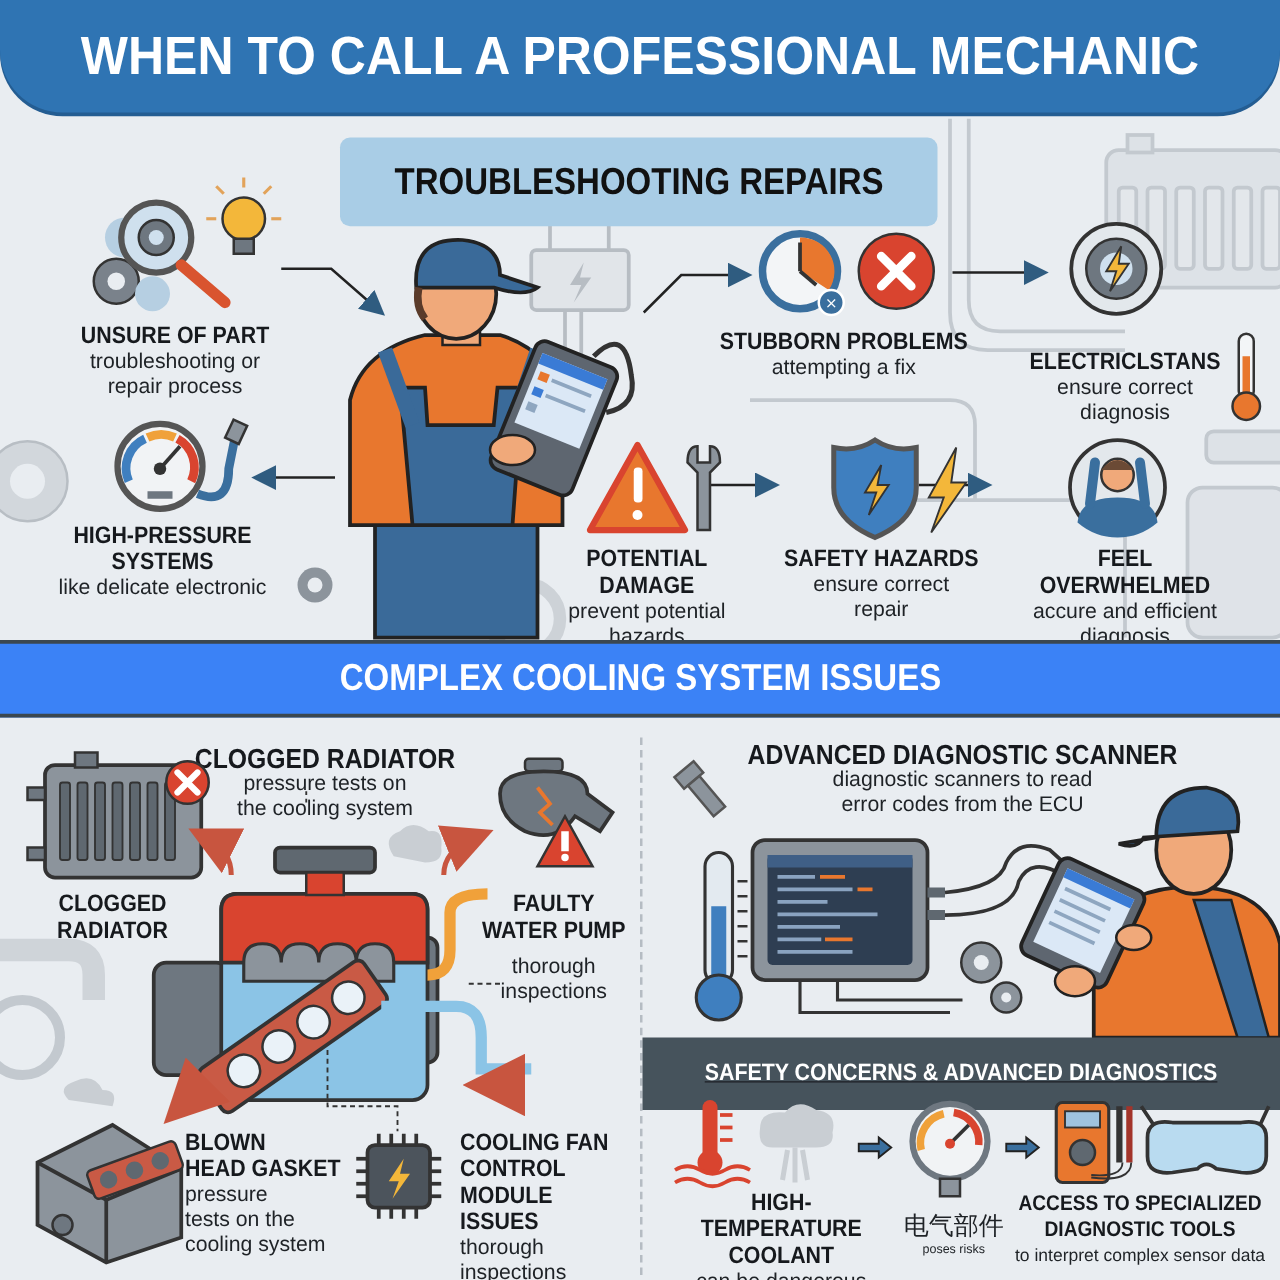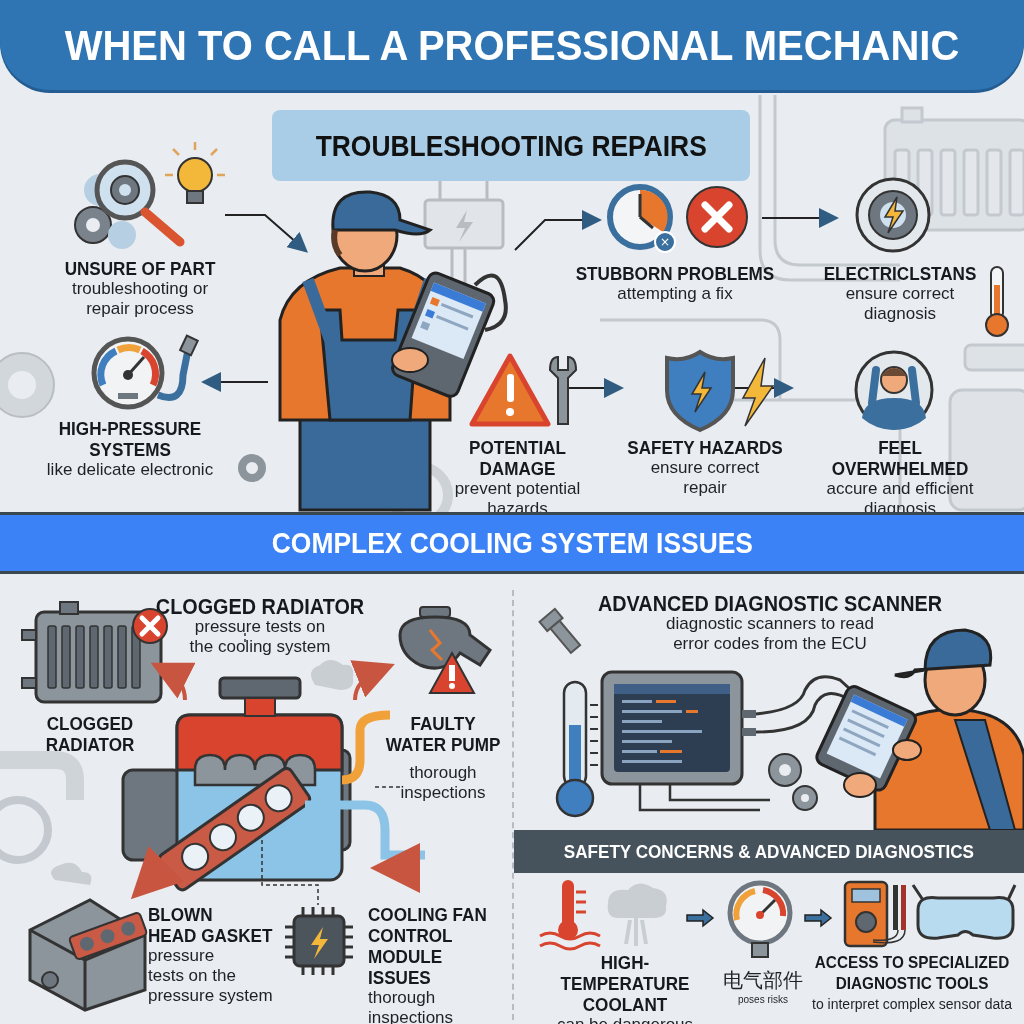--- a/index.html
+++ b/index.html
@@ -33,23 +33,23 @@
   .item-desc { font-size: 17px; color: #1e2226; text-align: center; line-height: 20px; }
   .item { text-align: center; }
   .section-bar {
     left: 0; top: 512px; width: 1024px; height: 62px;
     background: #3b82f6;
     display: flex; align-items: center; justify-content: center;
     border-top: 3px solid #3b474f; border-bottom: 3px solid #3b474f;
   }
   .section-bar span { color: #fff; font-size: 30px; font-weight: 700; transform: scaleX(0.88); display: inline-block; }
   .sub-bar {
-    left: 514px; top: 830px; width: 510px; height: 43px;
+    left: 514px; top: 830px; width: 510px; height: 58px;
     background: #46535c;
-    display: flex; align-items: center; justify-content: center;
+    display: flex; align-items: center; justify-content: center; text-decoration: underline;
   }
   .sub-bar span { color: #fff; font-size: 19px; font-weight: 700; transform: scaleX(0.9); display: inline-block; }
   .divider-dashed { left: 512px; top: 590px; width: 0; height: 430px; border-left: 2px dashed #b5bcc3; }
   .left-align { text-align: left; }
   .left-align .item-title, .left-align .item-desc { text-align: left; transform-origin: left; }
   svg { overflow: visible; }
 </style>
 </head>
 <body>
 
@@ -209,21 +209,21 @@
   <div class="item-title">STUBBORN PROBLEMS</div>
   <div class="item-desc">attempting a fix</div>
 </div>
 
 <svg class="abs" style="left:853px;top:175px" width="80" height="80">
   <circle cx="40" cy="40" r="36" fill="#e3e8ec" stroke="#333" stroke-width="3"></circle>
   <circle cx="40" cy="40" r="24" fill="#6e7780" stroke="#333" stroke-width="2"></circle>
   <circle cx="40" cy="40" r="13" fill="#cfe0ee"></circle>
   <path d="M44 22 L32 42 H40 L35 58 L50 36 H42 Z" fill="#f3b73a" stroke="#333" stroke-width="1.5"></path>
 </svg>
-<div class="abs item" style="left:800px;top:263px;width:200px">
+<div class="abs item" style="left:800px;top:279px;width:200px">
   <div class="item-title">ELECTRICLSTANS</div>
   <div class="item-desc">ensure correct</div>
   <div class="item-desc">diagnosis</div>
 </div>
 <svg class="abs" style="left:985px;top:265px" width="30" height="75">
   <rect x="6" y="2" width="12" height="52" rx="6" fill="#f3f5f7" stroke="#333" stroke-width="2"></rect>
   <rect x="9" y="20" width="6" height="36" fill="#e8772e"></rect>
   <circle cx="12" cy="60" r="11" fill="#e8772e" stroke="#333" stroke-width="2"></circle>
 </svg>
 
@@ -363,21 +363,21 @@
       <circle cx="87" cy="67" r="7" fill="#5f6870"></circle>
       <circle cx="109" cy="67" r="7" fill="#5f6870"></circle>
   </g>
   <circle cx="30" cy="110" r="8" fill="#6e7780" stroke="#333" stroke-width="2"></circle>
 </svg>
 <div class="abs left-align" style="left:148px;top:904px;width:140px">
   <div class="item-title">BLOWN</div>
   <div class="item-title">HEAD GASKET</div>
   <div class="item-desc">pressure</div>
   <div class="item-desc">tests on the</div>
-  <div class="item-desc">pressure system</div>
+  <div class="item-desc">cooling system</div>
 </div>
 
 <svg class="abs" style="left:283px;top:905px" width="75" height="72">
   <g stroke="#333" stroke-width="3">
     <line x1="20" y1="2" x2="20" y2="12"></line>
       <line x1="30" y1="2" x2="30" y2="12"></line>
       <line x1="40" y1="2" x2="40" y2="12"></line>
       <line x1="50" y1="2" x2="50" y2="12"></line>
     <line x1="20" y1="60" x2="20" y2="70"></line>
       <line x1="30" y1="60" x2="30" y2="70"></line>

